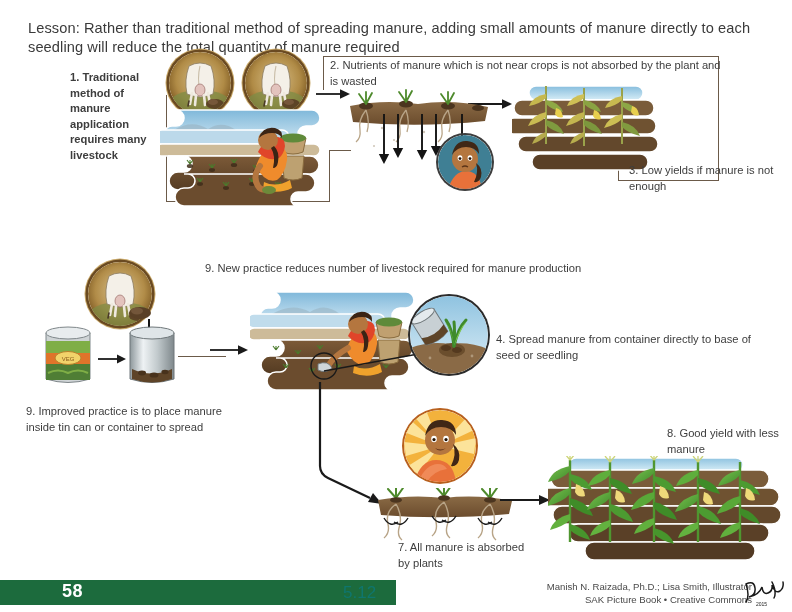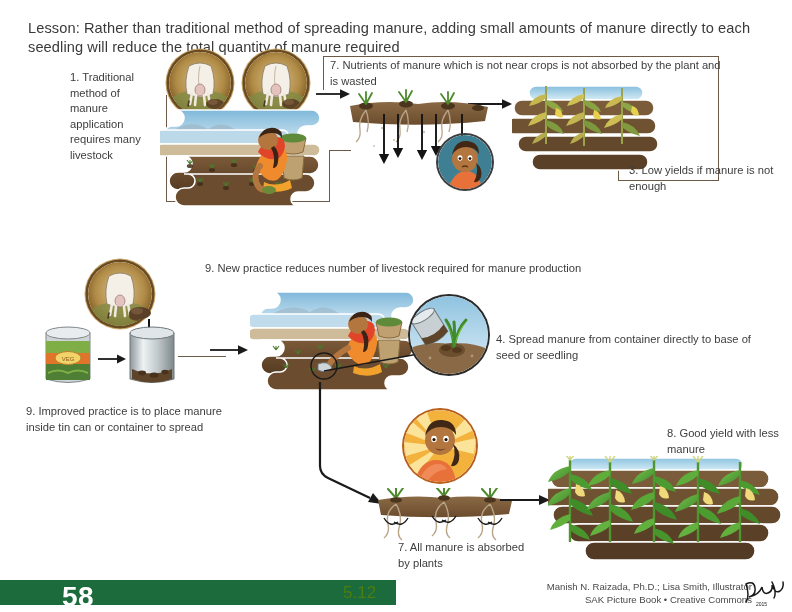--- a/index.html
+++ b/index.html
@@ -17,46 +17,46 @@
   
   #lesson-title{
     left:28px;top:6px;width:742px;
     font-size:14.6px;line-height:19px;color:#3a3a3a;
     letter-spacing:.1px;
     margin-top:13px;
   }
 
   
   .caption{font-size:11.2px;line-height:15.5px;color:#3d3d3d;}
-  .caption.narrow{width:96px;}
+  .caption.narrow{width:96px;font-weight:bold;}
 
   
   .vline{background:#6b5a49;width:1.4px;}
   .hline{background:#6b5a49;height:1.4px;}
   svg.arrow{overflow:visible;}
 
   
 
   
   .vignette{border-radius:50%;overflow:hidden;position:absolute;
     box-shadow:0 0 0 2.5px #6a4a22, 0 0 0 3.5px #c9a96a;}
 
   
   .fieldwrap{position:absolute;}
 
   
   #footer-bar{
     left:0;top:580px;width:396px;height:25px;background:#1c6b3d;
   }
   #page-number{
-    left:62px;top:581px;font-size:28px;font-weight:bold;color:#ffffff;
+    left:62px;top:581px;font-size:18px;font-weight:bold;color:#ffffff;
     font-family:"Liberation Sans", sans-serif;letter-spacing:.5px;
   }
   #section-number{
-    left:343px;top:583px;font-size:17px;color:#4d7c0f;
+    left:343px;top:583px;font-size:17px;color:#0f766e;
   }
   #credit{
     right:40px;top:581px;text-align:right;
     font-size:9.6px;line-height:12.5px;color:#4a4a4a;
   }
   #signature{
     left:742px;top:578px;width:46px;height:30px;
   }
 </style>
 </head>
@@ -189,21 +189,21 @@
         <path d="M104 78 q12 6 26 -2 l2 8 q-14 7 -29 1z" fill="#f0a22c"></path>
         <circle cx="108" cy="36" r="10" fill="#b4763f"></circle>
         <path d="M99 34 q4 -12 16 -10 q8 2 7 10 q-3 -5 -10 -5 q-8 0 -13 5z" fill="#3b2415"></path>
         <path d="M114 42 q6 6 4 16 q-1 6 -5 6 q3 -12 -2 -20z" fill="#3b2415"></path>
         <path d="M100 62 q-8 10 -2 20 q3 5 9 3" stroke="#b4763f" stroke-width="6" fill="none" stroke-linecap="round"></path>
         <ellipse cx="109" cy="86" rx="7" ry="4" fill="#6d8a3a"></ellipse>
       </g>
     </svg>
   </div>
 
-  <div class="abs caption" style="left:330px;top:58px;width:400px;">7. Nutrients of manure which is not near crops is not absorbed by the plant and is wasted</div>
+  <div class="abs caption" style="left:330px;top:58px;width:400px;">2. Nutrients of manure which is not near crops is not absorbed by the plant and is wasted</div>
 
   <div class="fieldwrap" style="left:344px;top:88px;width:150px;height:90px;">
     <svg width="150" height="90" viewBox="0 0 150 90">
       <defs>
         <linearGradient id="soil2" x1="0" y1="0" x2="0" y2="1">
           <stop offset="0%" stop-color="#8a6a45"></stop>
             <stop offset="100%" stop-color="#6b4c2d"></stop>
         </linearGradient>
       </defs>
 

